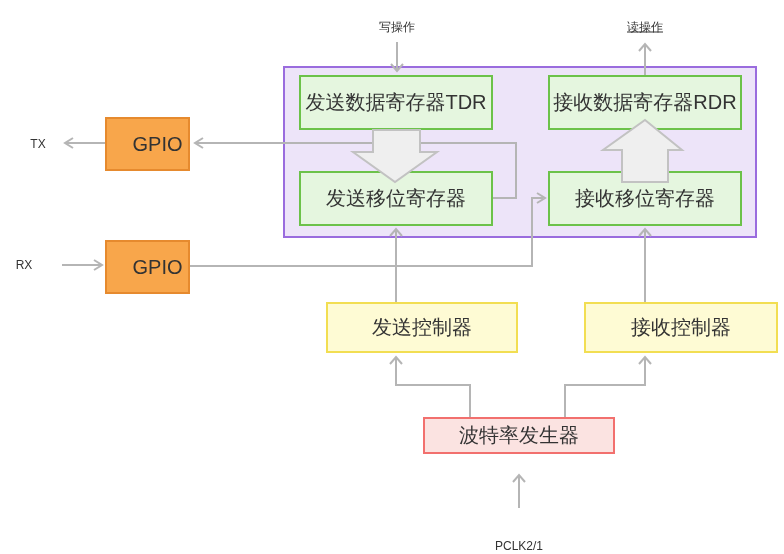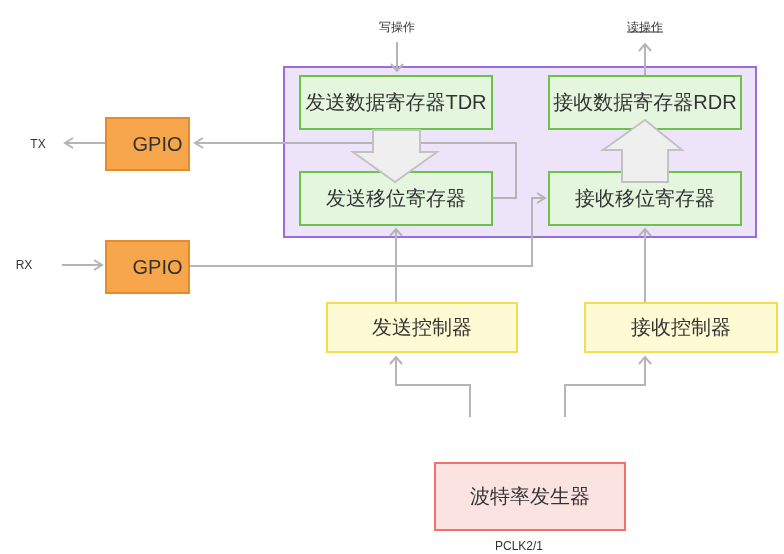--- a/index.html
+++ b/index.html
@@ -111,21 +111,21 @@
   <div class="box register" style="left:548px; top:75px; width:194px; height:55px;">接收数据寄存器RDR</div>
   <div class="box register" style="left:548px; top:171px; width:194px; height:55px;">接收移位寄存器</div>
   <div class="box register" style="left:299px; top:171px; width:194px; height:55px;">发送移位寄存器</div>
 
   <div class="box gpio" style="left:105px; top:117px; width:85px; height:54px;">GPIO</div>
   <div class="box gpio" style="left:105px; top:240px; width:85px; height:54px;">GPIO</div>
 
   <div class="box controller" style="left:300px; top:302px; width:192px; height:51px;margin-left:26px;">发送控制器</div>
   <div class="box controller" style="left:548px; top:302px; width:194px; height:51px;margin-left:36px;">接收控制器</div>
 
-  <div class="box baud" style="left:434px; top:417px; width:192px; height:69px;margin-top:45px;">波特率发生器</div>
+  <div class="box baud" style="left:423px; top:417px; width:192px; height:37px;">波特率发生器</div>
 
   <div class="lbl" style="left:397px; top:27px;">写操作</div>
   <div class="lbl" style="left:645px; top:27px;text-decoration:underline;">读操作</div>
   <div class="lbl" style="left:38px; top:144px;">TX</div>
   <div class="lbl" style="left:24px; top:265px;">RX</div>
   <div class="lbl" style="left:519px; top:524px;margin-top:22px;">PCLK2/1</div>
 
   <svg class="layer arrows-layer" viewBox="0 0 784 554">
     <polygon class="block-arrow" points="373,130 420,130 420,152 437,152 395,182 353,152 373,152"></polygon>
     <polygon class="block-arrow" points="645,120 682,150 668,150 668,182 622,182 622,150 603,150"></polygon>

